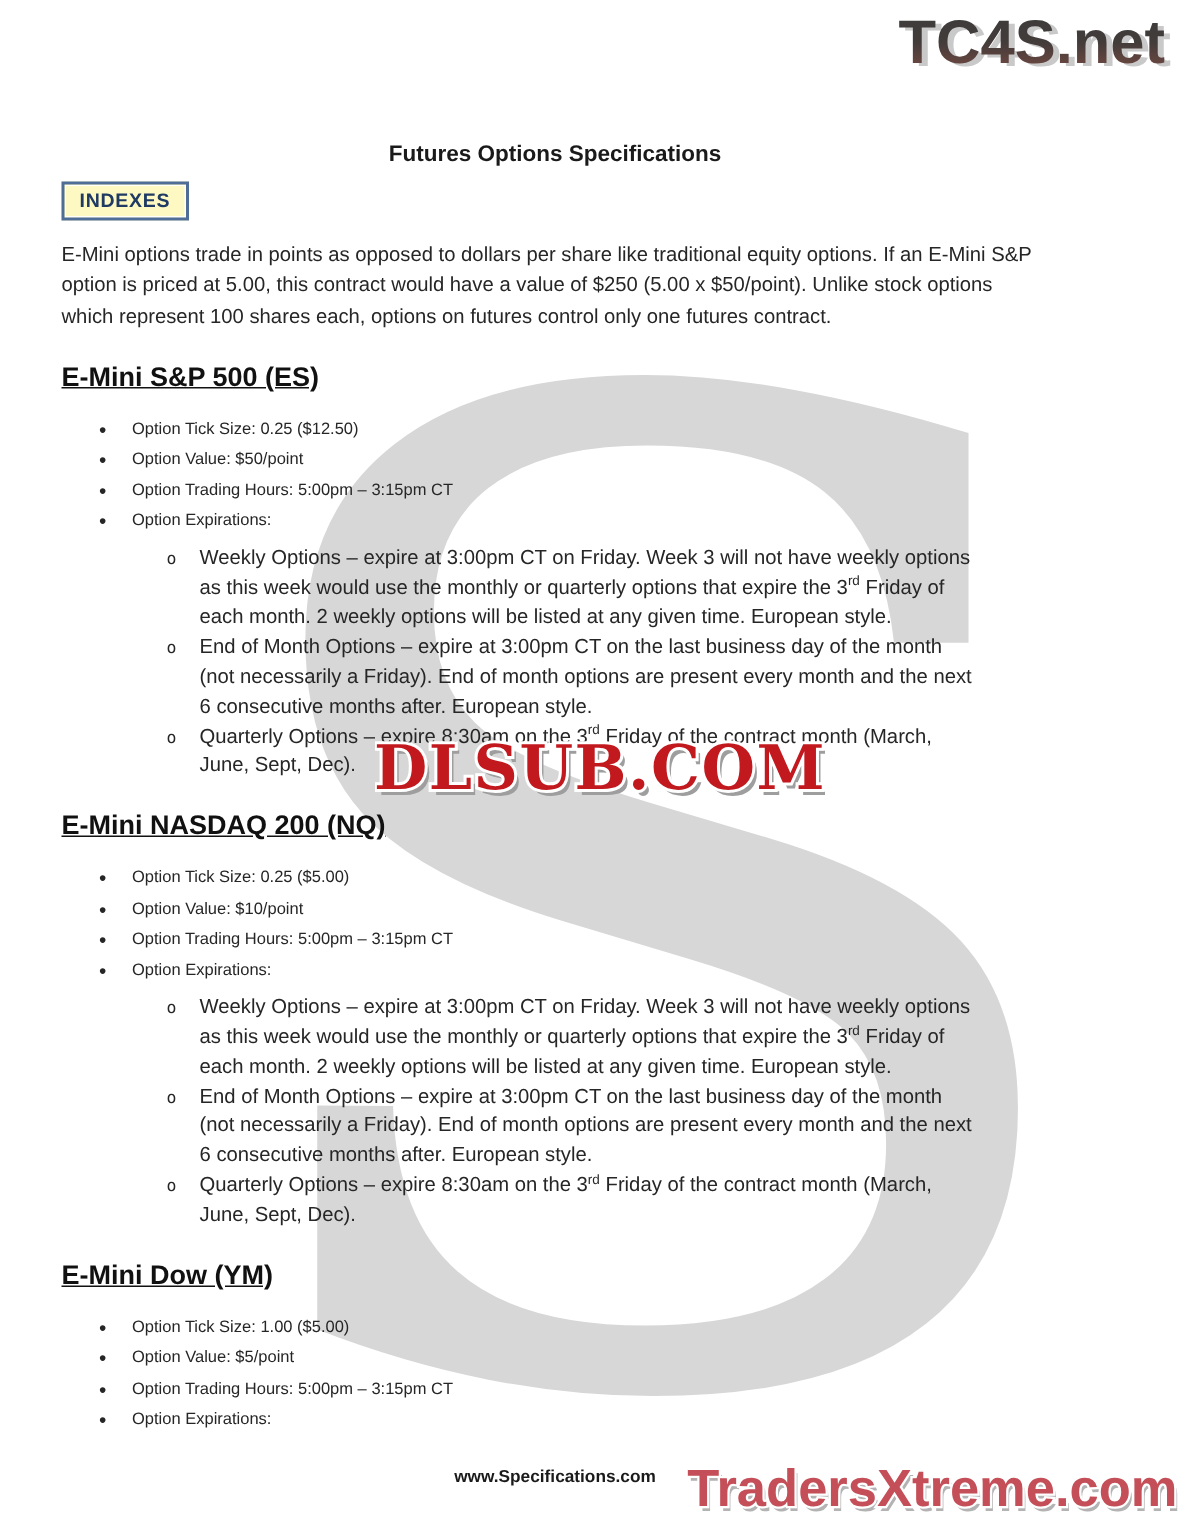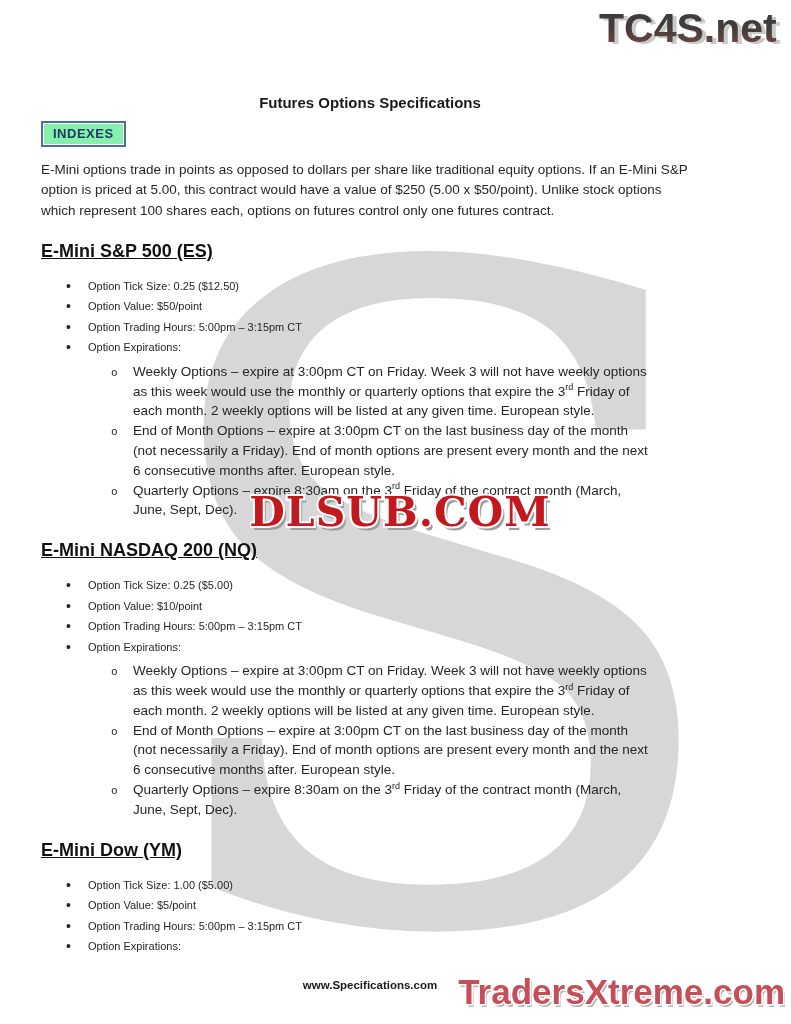--- a/index.html
+++ b/index.html
@@ -33,21 +33,21 @@
     padding:94px 92px 0 41px;
   }
   .doc-title{
     text-align:center;
     font-size:15px;font-weight:bold;color:#1a1a1a;
     margin:0 0 9px 0;line-height:18px;
   }
   .badge{
     display:inline-block;
     border:2px solid #4f6d96;
-    background:#86efac;
+    background:#fef9c3;
     box-shadow:inset 0 0 0 1px #ffffff;
     color:#1f3a63;
     font-size:13px;font-weight:bold;
     padding:3px 10px 4px 10px;
     letter-spacing:0.5px;
   }
   .intro{
     margin:13px 0 0 0;
     font-size:13.5px;line-height:20.3px;
   }

